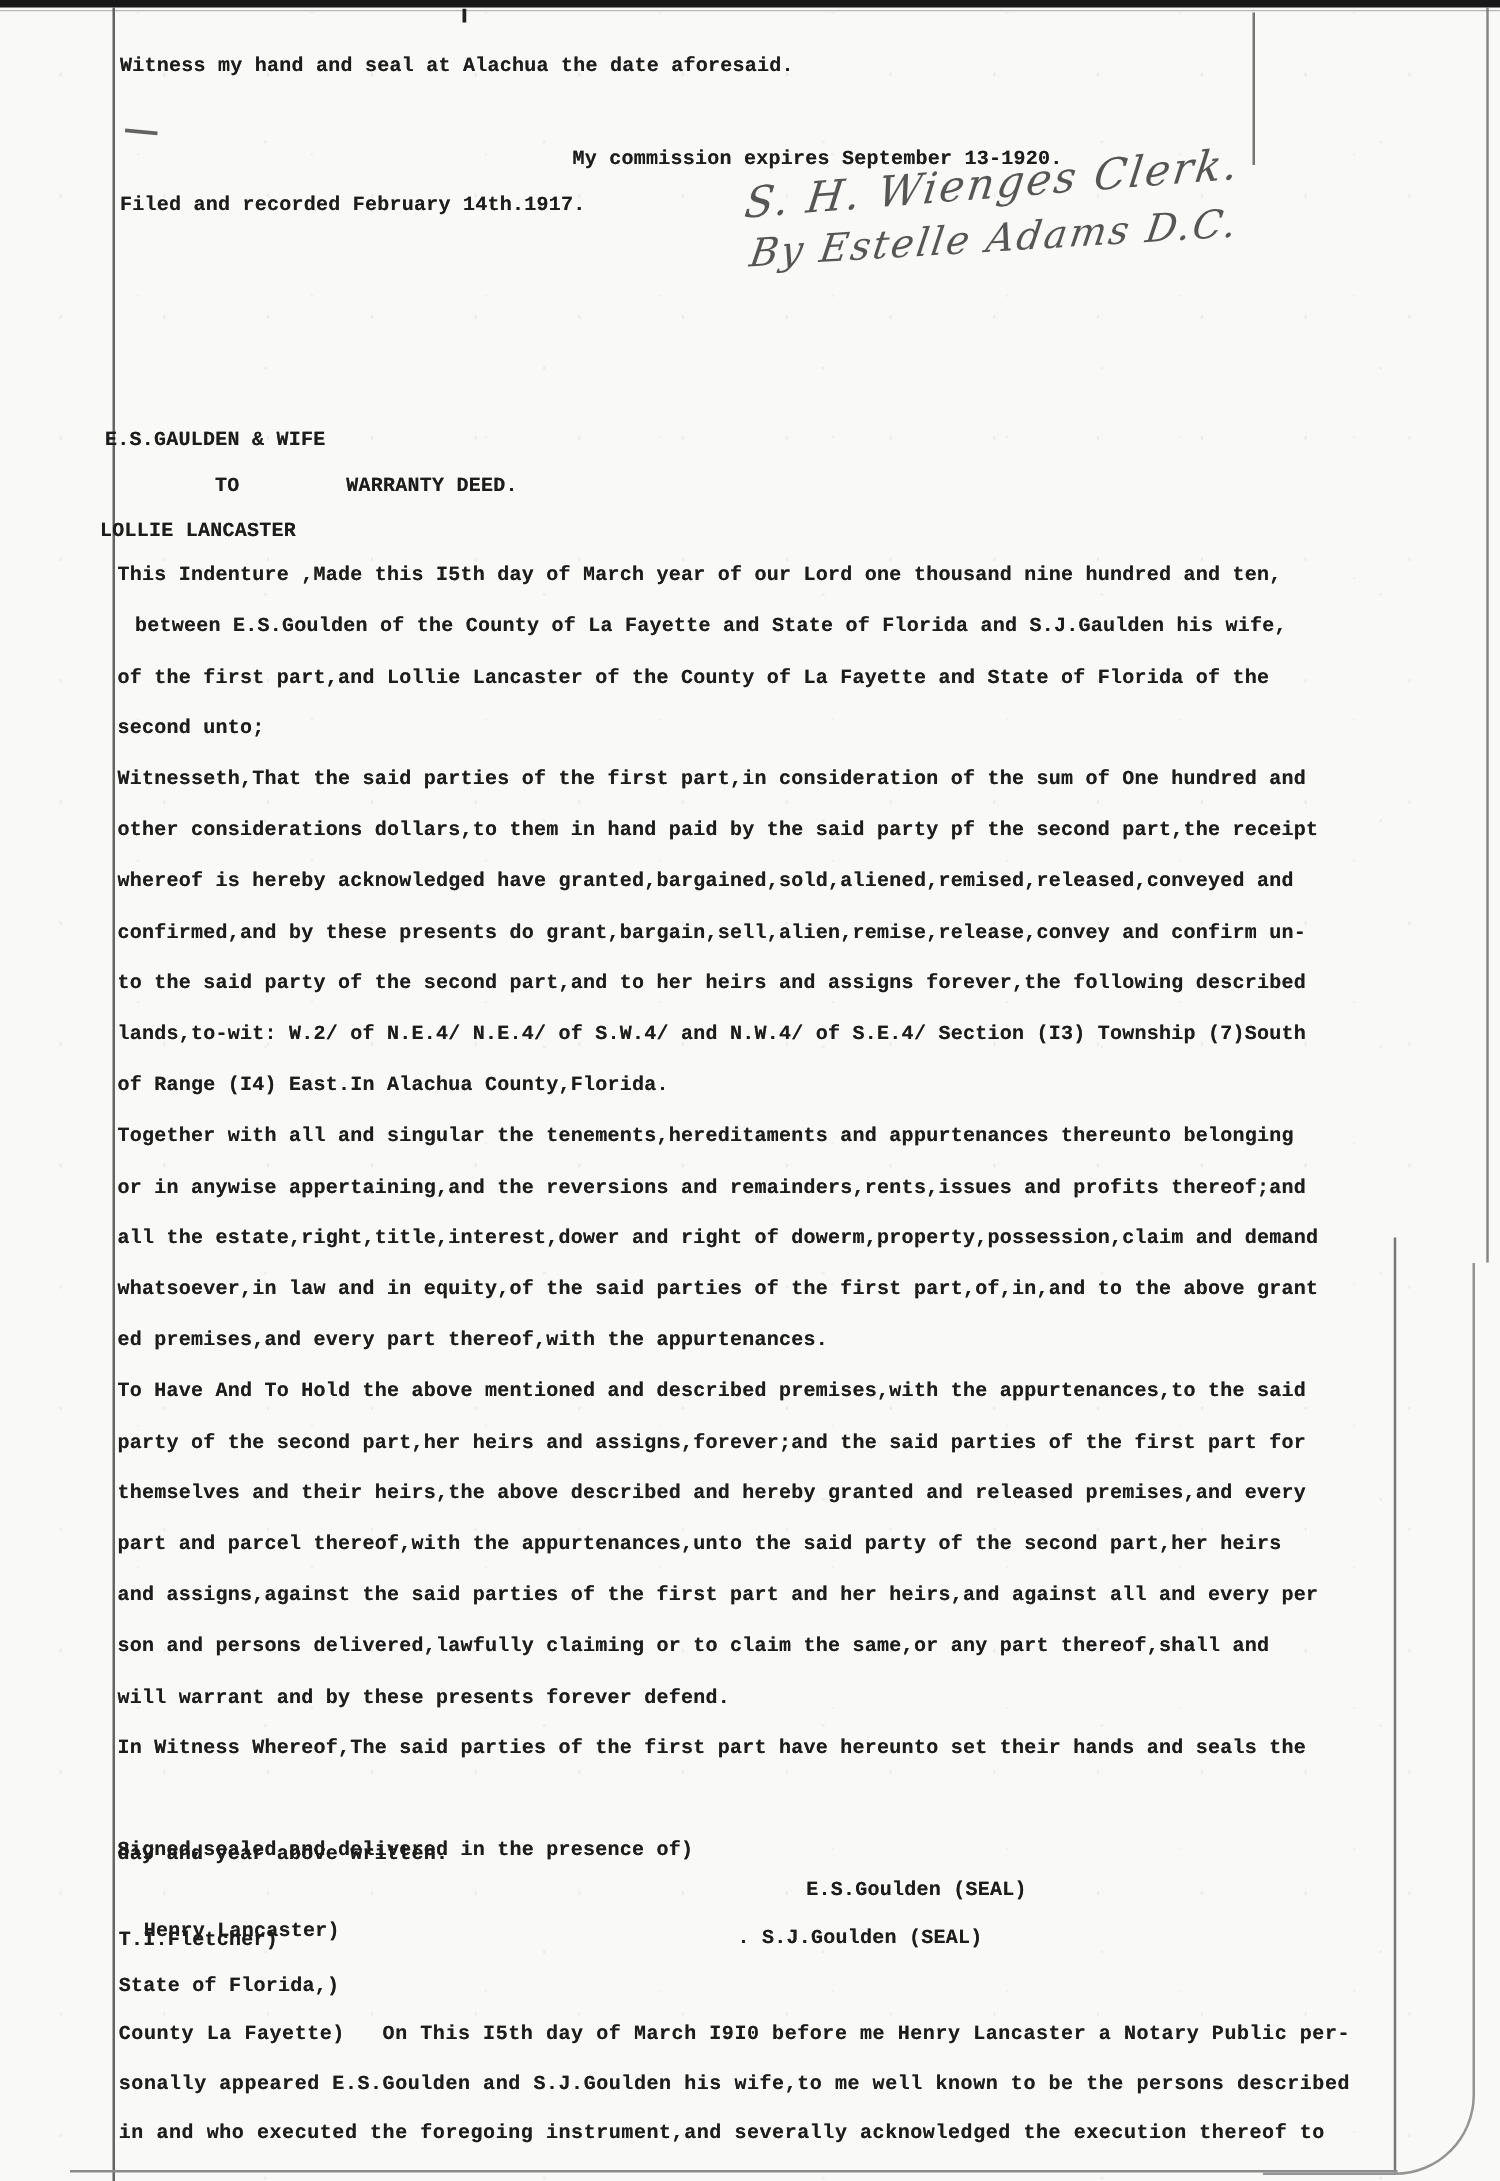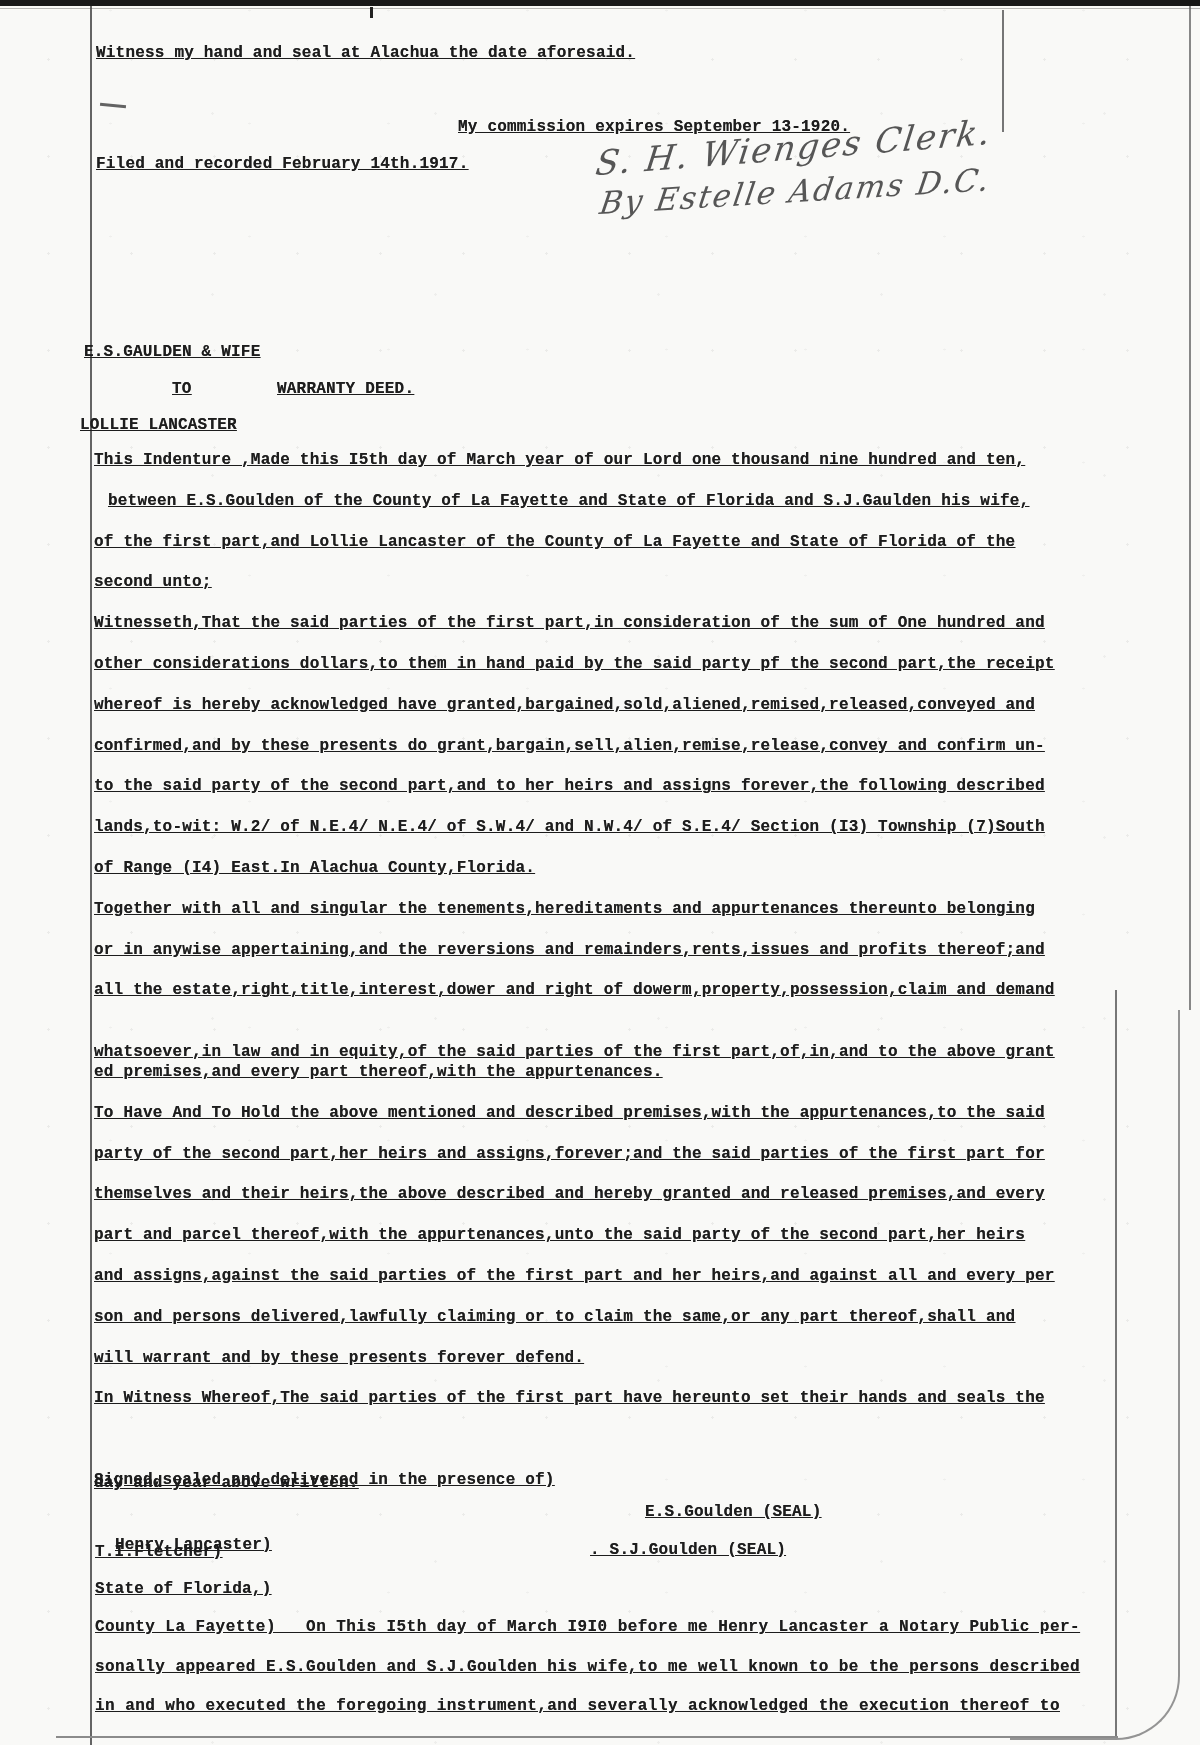--- a/index.html
+++ b/index.html
@@ -13,21 +13,20 @@
     background-size: 83px 97px, 139px 113px, 223px 181px;
     background-position: 7px 11px, 41px 67px, 101px 23px;
     font-family:"Liberation Mono","DejaVu Sans Mono",monospace;
   }
   
   .tw{
     position:absolute;
     font:700 16px/1.12 "Liberation Mono","DejaVu Sans Mono",monospace;
     color:#1d1d1d;letter-spacing:.2px;white-space:pre;
     text-shadow:0 0 .5px rgba(25,25,25,.7);
-    text-decoration:underline;
   }
   .tw.wide{letter-spacing:.45px;}
   
   .hand{
     position:absolute;
     font:italic 400 34px/1 "DejaVu Serif","Liberation Serif",serif;
     color:#3a3a3a;letter-spacing:2px;white-space:pre;opacity:.85;
     transform:rotate(-4.5deg) skewX(-12deg);transform-origin:left center;
   }
   .hand.hand-b{font-size:31px;transform:rotate(-3.5deg) skewX(-12deg);}
@@ -100,21 +99,21 @@
       <div class="tw" style="left: 94px; top: 615.2px;">Witnesseth,That the said parties of the first part,in consideration of the sum of One hundred and</div>
       <div class="tw" style="left: 94px; top: 656px;">other considerations dollars,to them in hand paid by the said party pf the second part,the receipt</div>
       <div class="tw" style="left: 94px; top: 696.8px;">whereof is hereby acknowledged have granted,bargained,sold,aliened,remised,released,conveyed and</div>
       <div class="tw" style="left: 94px; top: 737.6px;">confirmed,and by these presents do grant,bargain,sell,alien,remise,release,convey and confirm un-</div>
       <div class="tw" style="left: 94px; top: 778.4px;">to the said party of the second part,and to her heirs and assigns forever,the following described</div>
       <div class="tw" style="left: 94px; top: 819.2px;">lands,to-wit: W.2/ of N.E.4/ N.E.4/ of S.W.4/ and N.W.4/ of S.E.4/ Section (I3) Township (7)South</div>
       <div class="tw" style="left: 94px; top: 860px;">of Range (I4) East.In Alachua County,Florida.</div>
       <div class="tw" style="left: 94px; top: 900.8px;">Together with all and singular the tenements,hereditaments and appurtenances thereunto belonging</div>
       <div class="tw" style="left: 94px; top: 941.6px;">or in anywise appertaining,and the reversions and remainders,rents,issues and profits thereof;and</div>
       <div class="tw" style="left: 94px; top: 982.4px;">all the estate,right,title,interest,dower and right of dowerm,property,possession,claim and demand</div>
-      <div class="tw" style="left: 94px; top: 1023.2px; margin-top: 21px;">whatsoever,in law and in equity,of the said parties of the first part,of,in,and to the above grant</div>
+      <div class="tw" style="left: 94px; top: 1023.2px;">whatsoever,in law and in equity,of the said parties of the first part,of,in,and to the above grant</div>
       <div class="tw" style="left: 94px; top: 1064px;">ed premises,and every part thereof,with the appurtenances.</div>
       <div class="tw" style="left: 94px; top: 1104.8px;">To Have And To Hold the above mentioned and described premises,with the appurtenances,to the said</div>
       <div class="tw" style="left: 94px; top: 1145.6px;">party of the second part,her heirs and assigns,forever;and the said parties of the first part for</div>
       <div class="tw" style="left: 94px; top: 1186.4px;">themselves and their heirs,the above described and hereby granted and released premises,and every</div>
       <div class="tw" style="left: 94px; top: 1227.2px;">part and parcel thereof,with the appurtenances,unto the said party of the second part,her heirs</div>
       <div class="tw" style="left: 94px; top: 1268px;">and assigns,against the said parties of the first part and her heirs,and against all and every per</div>
       <div class="tw" style="left: 94px; top: 1308.8px;">son and persons delivered,lawfully claiming or to claim the same,or any part thereof,shall and</div>
       <div class="tw" style="left: 94px; top: 1349.6px;">will warrant and by these presents forever defend.</div>
       <div class="tw" style="left: 94px; top: 1390.4px;">In Witness Whereof,The said parties of the first part have hereunto set their hands and seals the</div>
       <div class="tw" style="left: 94px; top: 1431.2px; margin-top: 44px;">day and year above written.</div>

